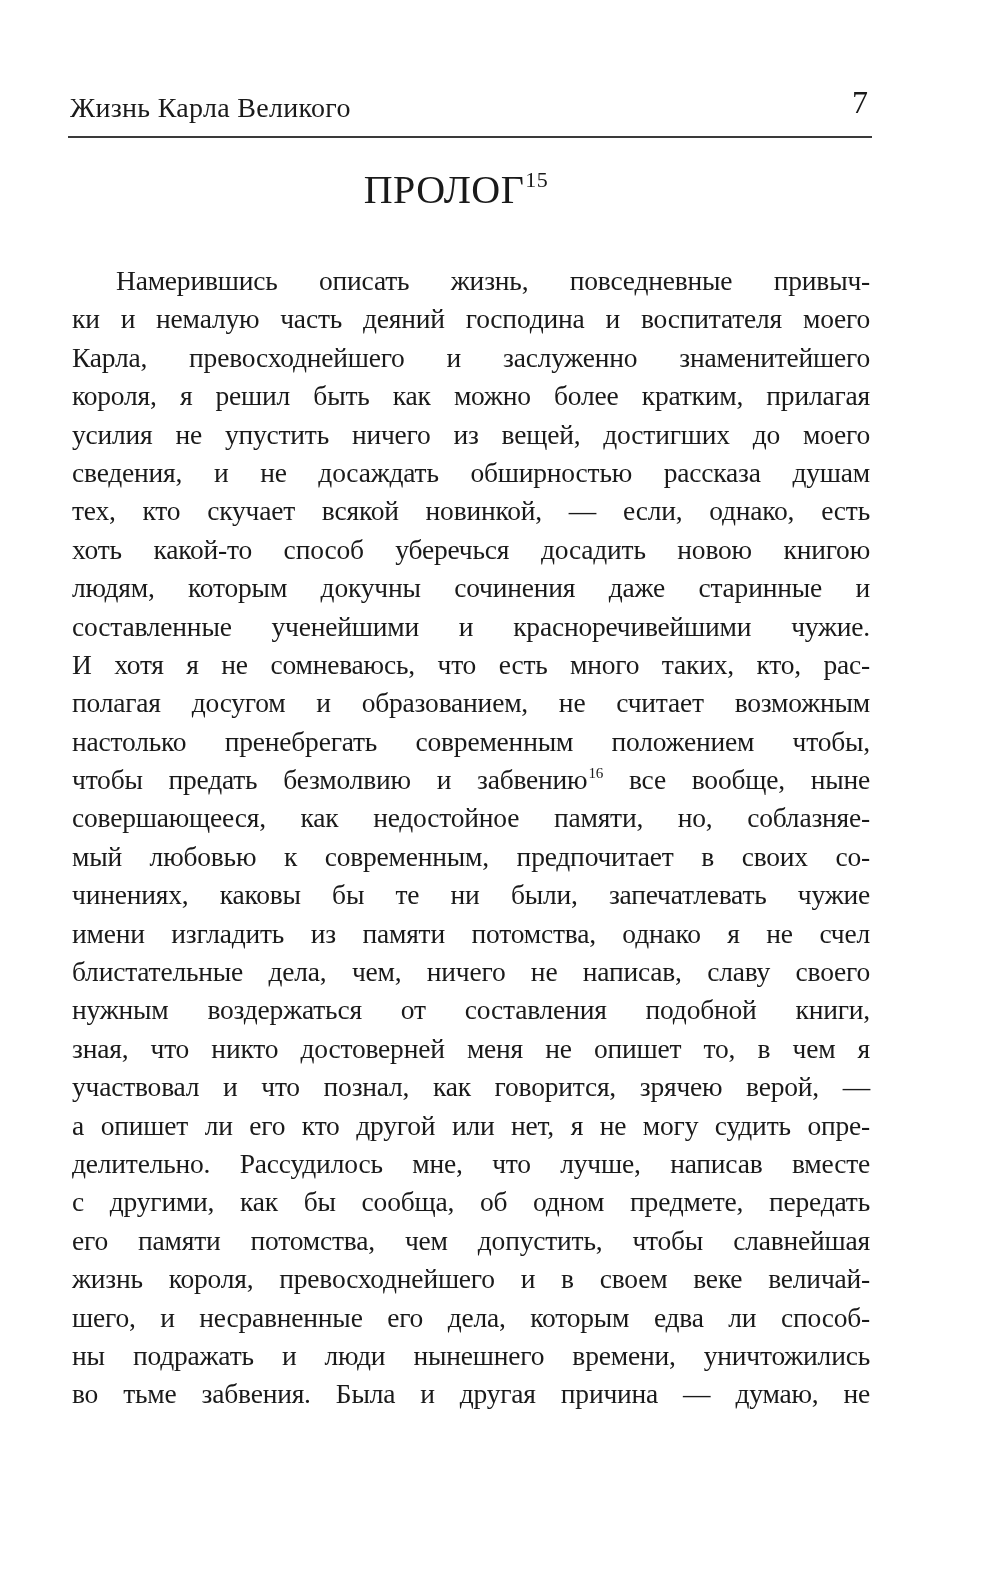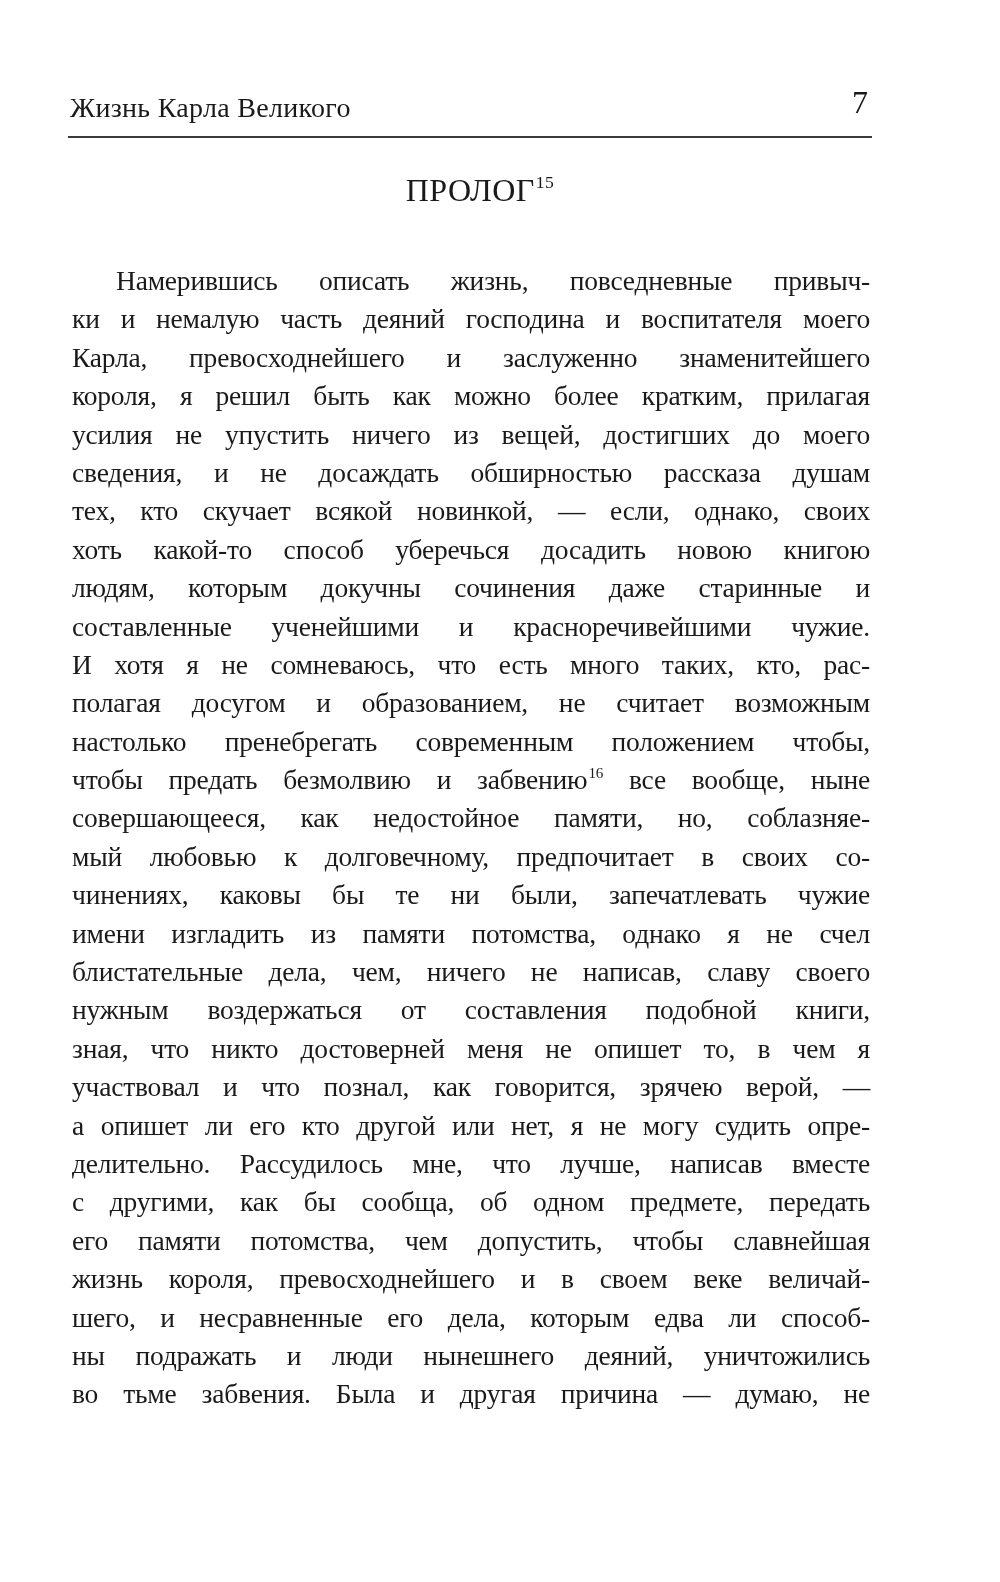--- a/index.html
+++ b/index.html
@@ -48,25 +48,25 @@
     .head-rule {
       position: absolute;
       left: 68px;
       top: 136px;
       width: 804px;
       height: 2px;
       background: #3a3a3a;
     }
     .chapter-title {
       position: absolute;
-      left: 80px;
+      left: 56px;
       width: 800px;
       top: 168px;
       text-align: center;
-      font-size: 32px;
+      font-size: 40px;
       letter-spacing: 0.5px;
       line-height: 44px;
     }
     .chapter-title sup, .body-line sup {
       font-size: 0.55em;
       vertical-align: 0.75em;
       line-height: 0;
       margin-left: 1px;
     }
     .body {
@@ -103,39 +103,39 @@
 
   <div class="chapter-title"><span>ПРОЛОГ</span><sup>15</sup></div>
 
   <div class="body">
     <div class="body-line indent">Намерившись описать жизнь, повседневные привыч-</div>
     <div class="body-line">ки и немалую часть деяний господина и воспитателя моего</div>
     <div class="body-line">Карла, превосходнейшего и заслуженно знаменитейшего</div>
     <div class="body-line">короля, я решил быть как можно более кратким, прилагая</div>
     <div class="body-line">усилия не упустить ничего из вещей, достигших до моего</div>
     <div class="body-line">сведения, и не досаждать обширностью рассказа душам</div>
-    <div class="body-line">тех, кто скучает всякой новинкой, — если, однако, своих</div>
+    <div class="body-line">тех, кто скучает всякой новинкой, — если, однако, есть</div>
     <div class="body-line">хоть какой-то способ уберечься досадить новою книгою</div>
     <div class="body-line">людям, которым докучны сочинения даже старинные и</div>
     <div class="body-line">составленные ученейшими и красноречивейшими чужие.</div>
     <div class="body-line">И хотя я не сомневаюсь, что есть много таких, кто, рас-</div>
     <div class="body-line">полагая досугом и образованием, не считает возможным</div>
     <div class="body-line">настолько пренебрегать современным положением чтобы,</div>
     <div class="body-line"><span>чтобы предать безмолвию и забвению</span><sup>16</sup><span style="white-space:pre"> все вообще, ныне</span></div>
     <div class="body-line">совершающееся, как недостойное памяти, но, соблазняе-</div>
-    <div class="body-line">мый любовью к долговечному, предпочитает в своих со-</div>
+    <div class="body-line">мый любовью к современным, предпочитает в своих со-</div>
     <div class="body-line">чинениях, каковы бы те ни были, запечатлевать чужие</div>
     <div class="body-line">имени изгладить из памяти потомства, однако я не счел</div>
     <div class="body-line">блистательные дела, чем, ничего не написав, славу своего</div>
     <div class="body-line">нужным воздержаться от составления подобной книги,</div>
     <div class="body-line">зная, что никто достоверней меня не опишет то, в чем я</div>
     <div class="body-line">участвовал и что познал, как говорится, зрячею верой, —</div>
     <div class="body-line">а опишет ли его кто другой или нет, я не могу судить опре-</div>
     <div class="body-line">делительно. Рассудилось мне, что лучше, написав вместе</div>
     <div class="body-line">с другими, как бы сообща, об одном предмете, передать</div>
     <div class="body-line">его памяти потомства, чем допустить, чтобы славнейшая</div>
     <div class="body-line">жизнь короля, превосходнейшего и в своем веке величай-</div>
     <div class="body-line">шего, и несравненные его дела, которым едва ли способ-</div>
-    <div class="body-line">ны подражать и люди нынешнего деяний, уничтожились</div>
+    <div class="body-line">ны подражать и люди нынешнего времени, уничтожились</div>
     <div class="body-line">во тьме забвения. Была и другая причина — думаю, не</div>
   </div>
 
 </div>
 
 </body></html>

